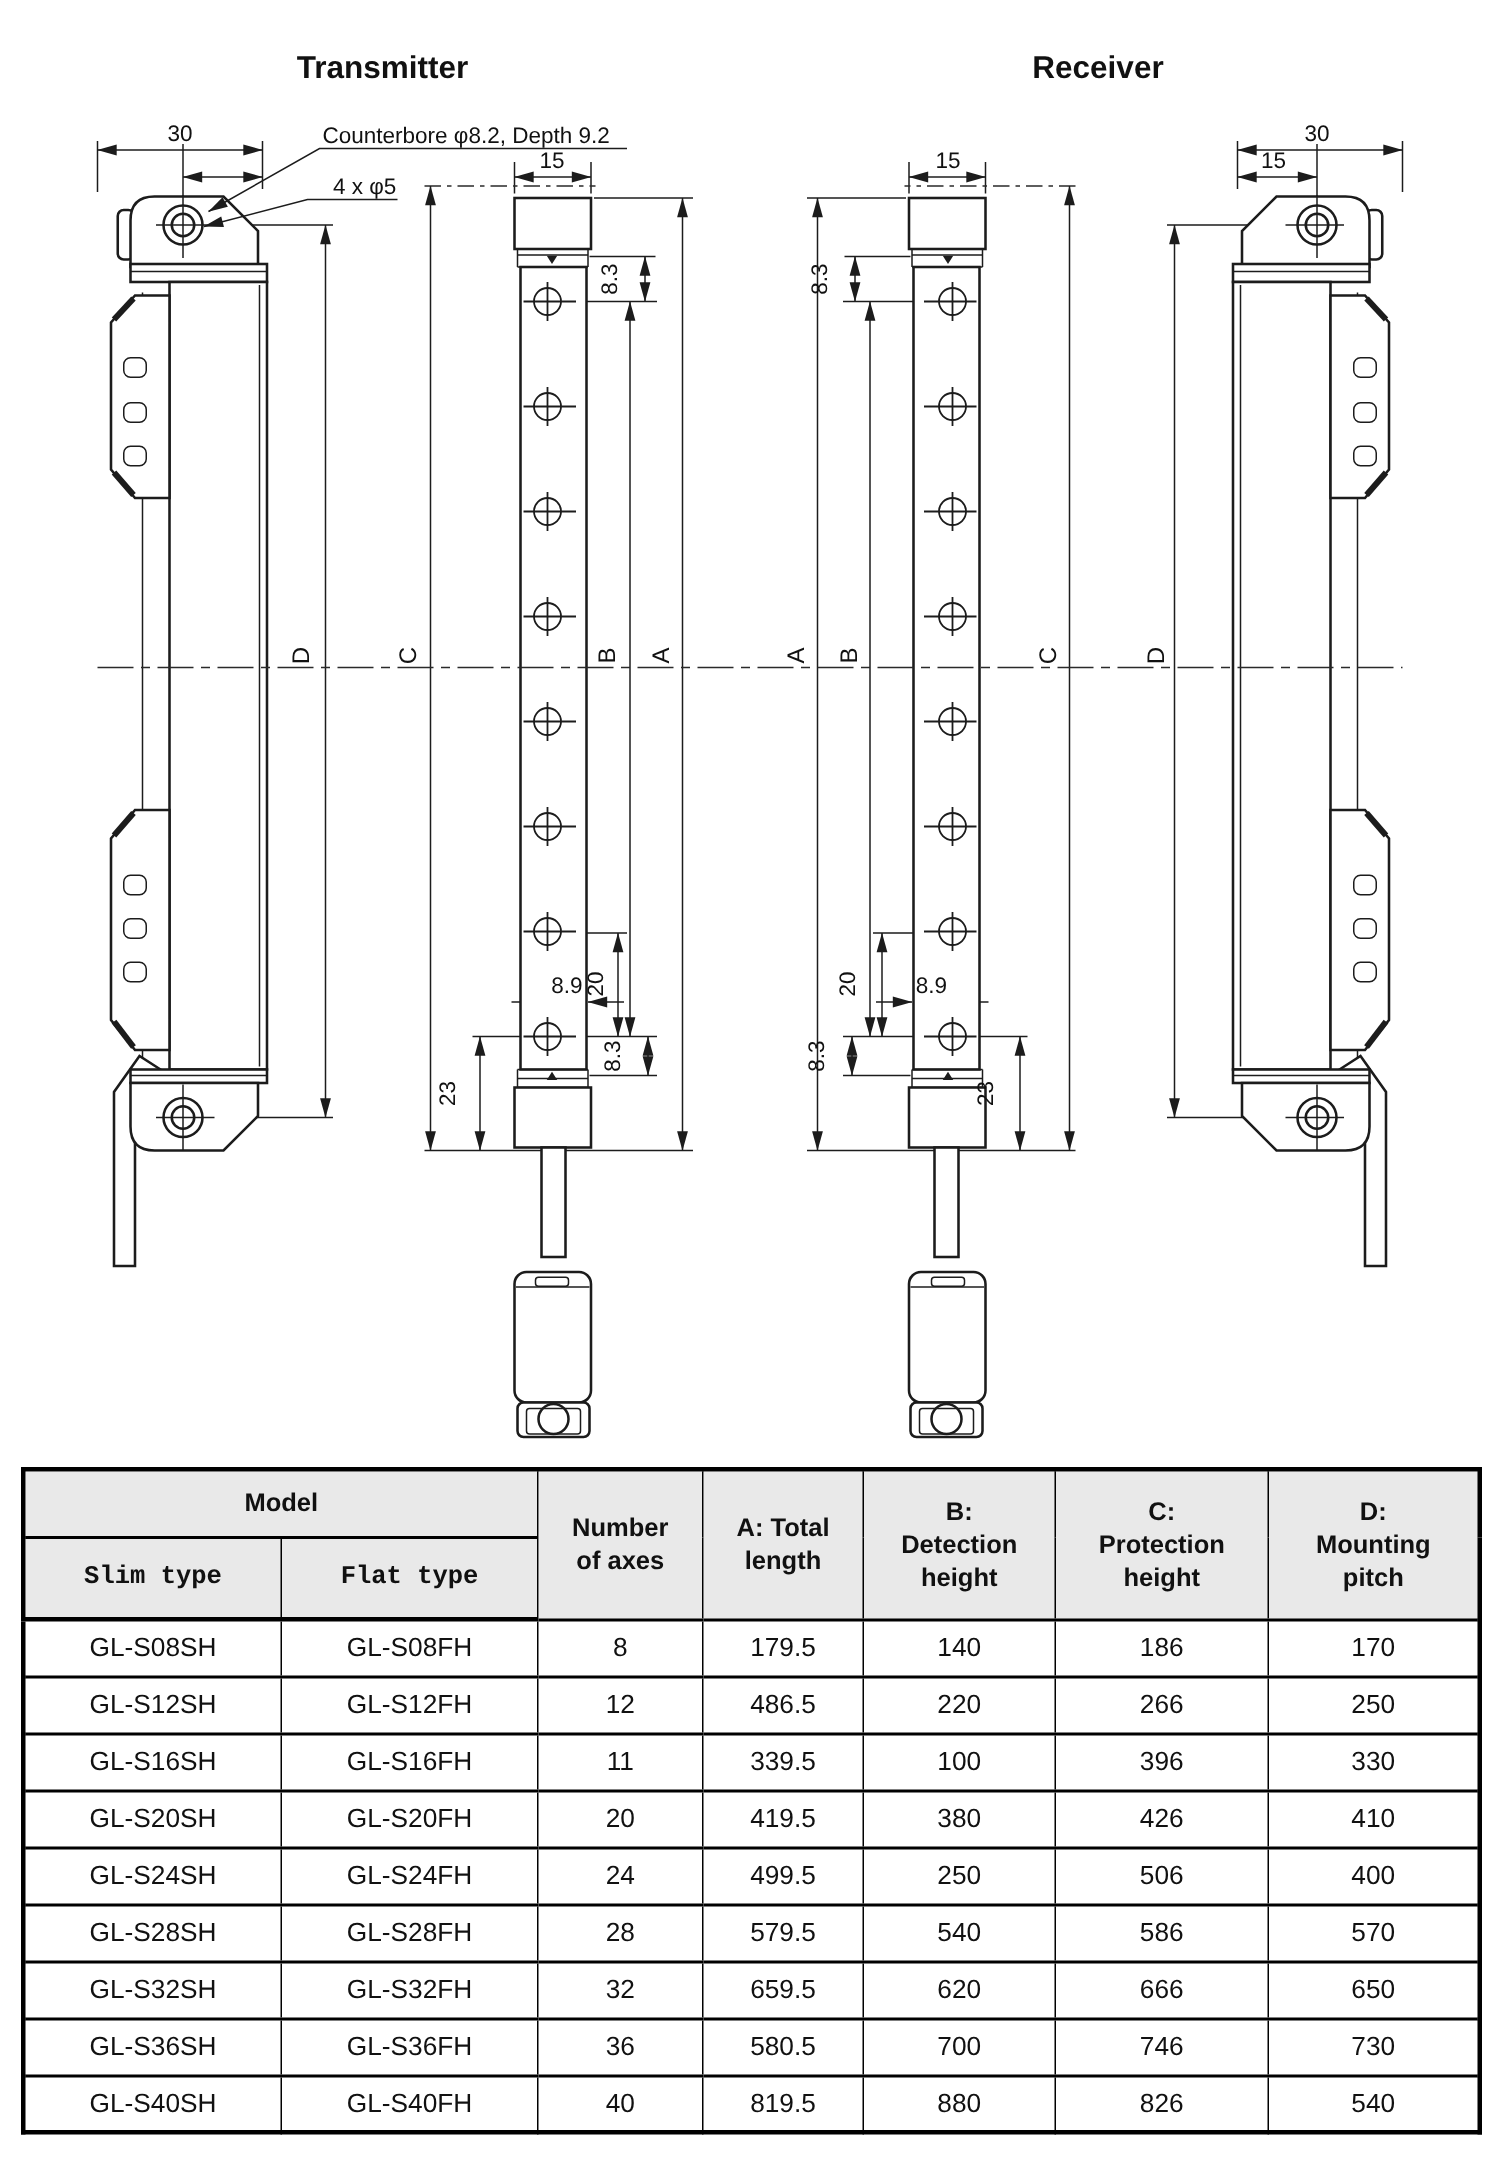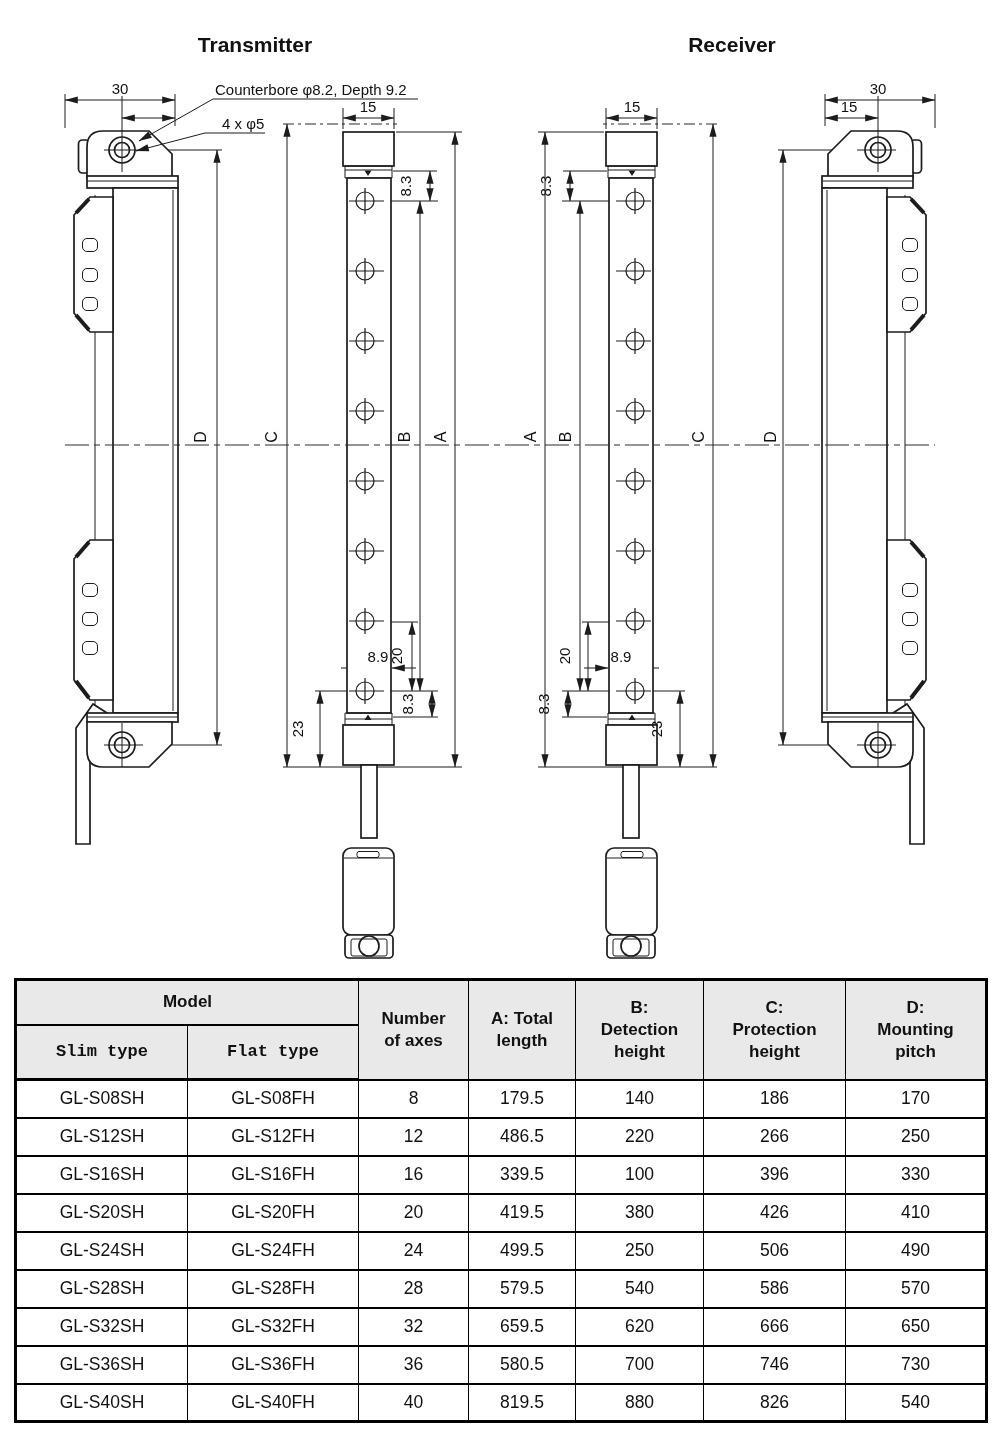--- a/index.html
+++ b/index.html
@@ -217,21 +217,21 @@
       <td>GL-S12FH</td>
       <td>12</td>
       <td>486.5</td>
       <td>220</td>
       <td>266</td>
       <td>250</td>
     </tr>
     <tr>
       <td>GL-S16SH</td>
       <td>GL-S16FH</td>
-      <td>16</td>
+      <td>11</td>
       <td>339.5</td>
       <td>100</td>
       <td>396</td>
       <td>330</td>
     </tr>
     <tr>
       <td>GL-S20SH</td>
       <td>GL-S20FH</td>
       <td>20</td>
       <td>419.5</td>
@@ -239,21 +239,21 @@
       <td>426</td>
       <td>410</td>
     </tr>
     <tr>
       <td>GL-S24SH</td>
       <td>GL-S24FH</td>
       <td>24</td>
       <td>499.5</td>
       <td>250</td>
       <td>506</td>
-      <td>490</td>
+      <td>400</td>
     </tr>
     <tr>
       <td>GL-S28SH</td>
       <td>GL-S28FH</td>
       <td>28</td>
       <td>579.5</td>
       <td>540</td>
       <td>586</td>
       <td>570</td>
     </tr>

